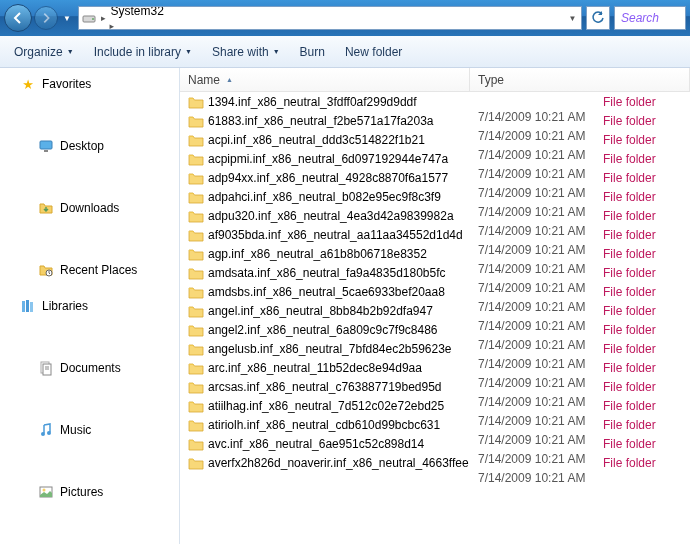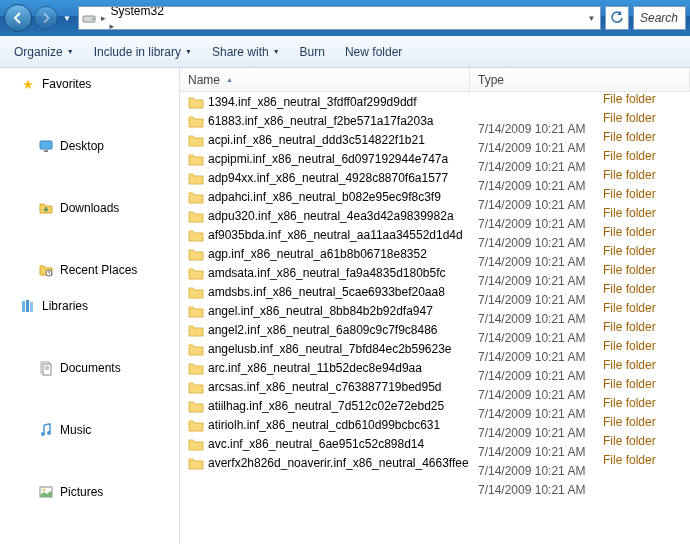--- a/index.html
+++ b/index.html
@@ -9,21 +9,21 @@
 .navbar { height: 36px; background: linear-gradient(to bottom, #3b94d9 0%, #2f7cc4 45%, #1e5fa0 46%, #2874b8 100%); display: flex; align-items: center; padding: 0 4px; }
 .nav-btn { width: 28px; height: 28px; border-radius: 50%; background: linear-gradient(to bottom, #6db8e8, #2a6fa8); border: 1px solid #1a4a7a; display: flex; align-items: center; justify-content: center; color: #fff; margin-right: 2px; cursor: pointer; }
 .nav-btn.fwd { width: 24px; height: 24px; opacity: 0.6; }
 .nav-dd { width: 14px; height: 20px; color: #fff; font-size: 8px; display: flex; align-items: center; justify-content: center; cursor: pointer; }
 .addr-bar { flex: 1; height: 24px; background: #fff; border: 1px solid #7a9ec5; margin: 0 4px; display: flex; align-items: center; overflow: hidden; }
 .addr-icon { width: 20px; display: flex; justify-content: center; }
 .crumb { padding: 0 3px; height: 100%; display: flex; align-items: center; cursor: pointer; color: #000; white-space: nowrap; }
 .crumb-sep { color: #555; font-size: 9px; padding: 0 2px; cursor: pointer; }
 .addr-dd { width: 18px; height: 100%; display: flex; align-items: center; justify-content: center; font-size: 8px; color: #555; cursor: pointer; border-left: 1px solid transparent; }
 .refresh-btn { width: 24px; height: 24px; background: #fff; border: 1px solid #7a9ec5; display: flex; align-items: center; justify-content: center; margin-right: 4px; cursor: pointer; color: #2a6fa8; }
-.search-box { width: 53px; height: 24px; background: #fff; border: 1px solid #7a9ec5; display: flex; align-items: center; padding: 8px 6px; color: #404040; font-style: italic; overflow: hidden; }
+.search-box { width: 72px; height: 24px; background: #fff; border: 1px solid #7a9ec5; display: flex; align-items: center; padding: 8px 6px; color: #8b5cf6; font-style: italic; overflow: hidden; }
 
 
 .toolbar { height: 32px; background: linear-gradient(to bottom, #f8fbfe, #e4eef9); border-bottom: 1px solid #c8d6e8; display: flex; align-items: center; padding: 0 10px; gap: 12px; }
 .tool-btn { color: #1e395b; display: flex; align-items: center; gap: 4px; cursor: pointer; padding: 3px 4px; border-radius: 2px; }
 .tool-dd { font-size: 7px; }
 
 
 .content { display: flex; height: calc(100% - 68px); }
 .sidebar { width: 180px; border-right: 1px solid #d9e3ee; padding: 6px 0; overflow-y: auto; }
 .side-group { margin-bottom: 16px; }
@@ -34,24 +34,24 @@
 
 
 .filelist { flex: 1; overflow: hidden; display: flex; flex-direction: column; }
 .cols { display: flex; height: 24px; border-bottom: 1px solid #e5e5e5; background: linear-gradient(to bottom, #fff, #f7f7f7); }
 .col { padding: 3px 8px; color: #444; border-right: 1px solid #e5e5e5; display: flex; align-items: center; gap: 6px; cursor: pointer; }
 .col-name { width: 290px; }
 .col-date { width: 125px; }
 .col-type { flex: 1; }
 .sort-ind { font-size: 7px; color: #5a7fa8; }
 .rows { flex: 1; overflow-y: auto; }
-.row { display: flex; height: 19px; cursor: pointer; }
+.row { display: flex; height: 19px; align-items: center; cursor: pointer; }
 .cell-name { width: 290px; padding-left: 8px; display: flex; align-items: center; gap: 4px; white-space: nowrap; overflow: hidden; }
 .cell-date { width: 125px; padding-left: 8px; color: #555; white-space: nowrap; margin-top: 30px; }
-.cell-type { flex: 1; padding-left: 8px; color: #a16207; }
+.cell-type { flex: 1; padding-left: 8px; color: #be185d; }
 .folder-ic { width: 16px; height: 14px; flex-shrink: 0;}
 .folder-ic svg { display: block; }
 
 
 .star { color: #f5b800; }
 .lib { color: #5a9ad8; }
 .comp { color: #666; }
 .net { color: #4a8fc8; }
 </style>
 </head>

